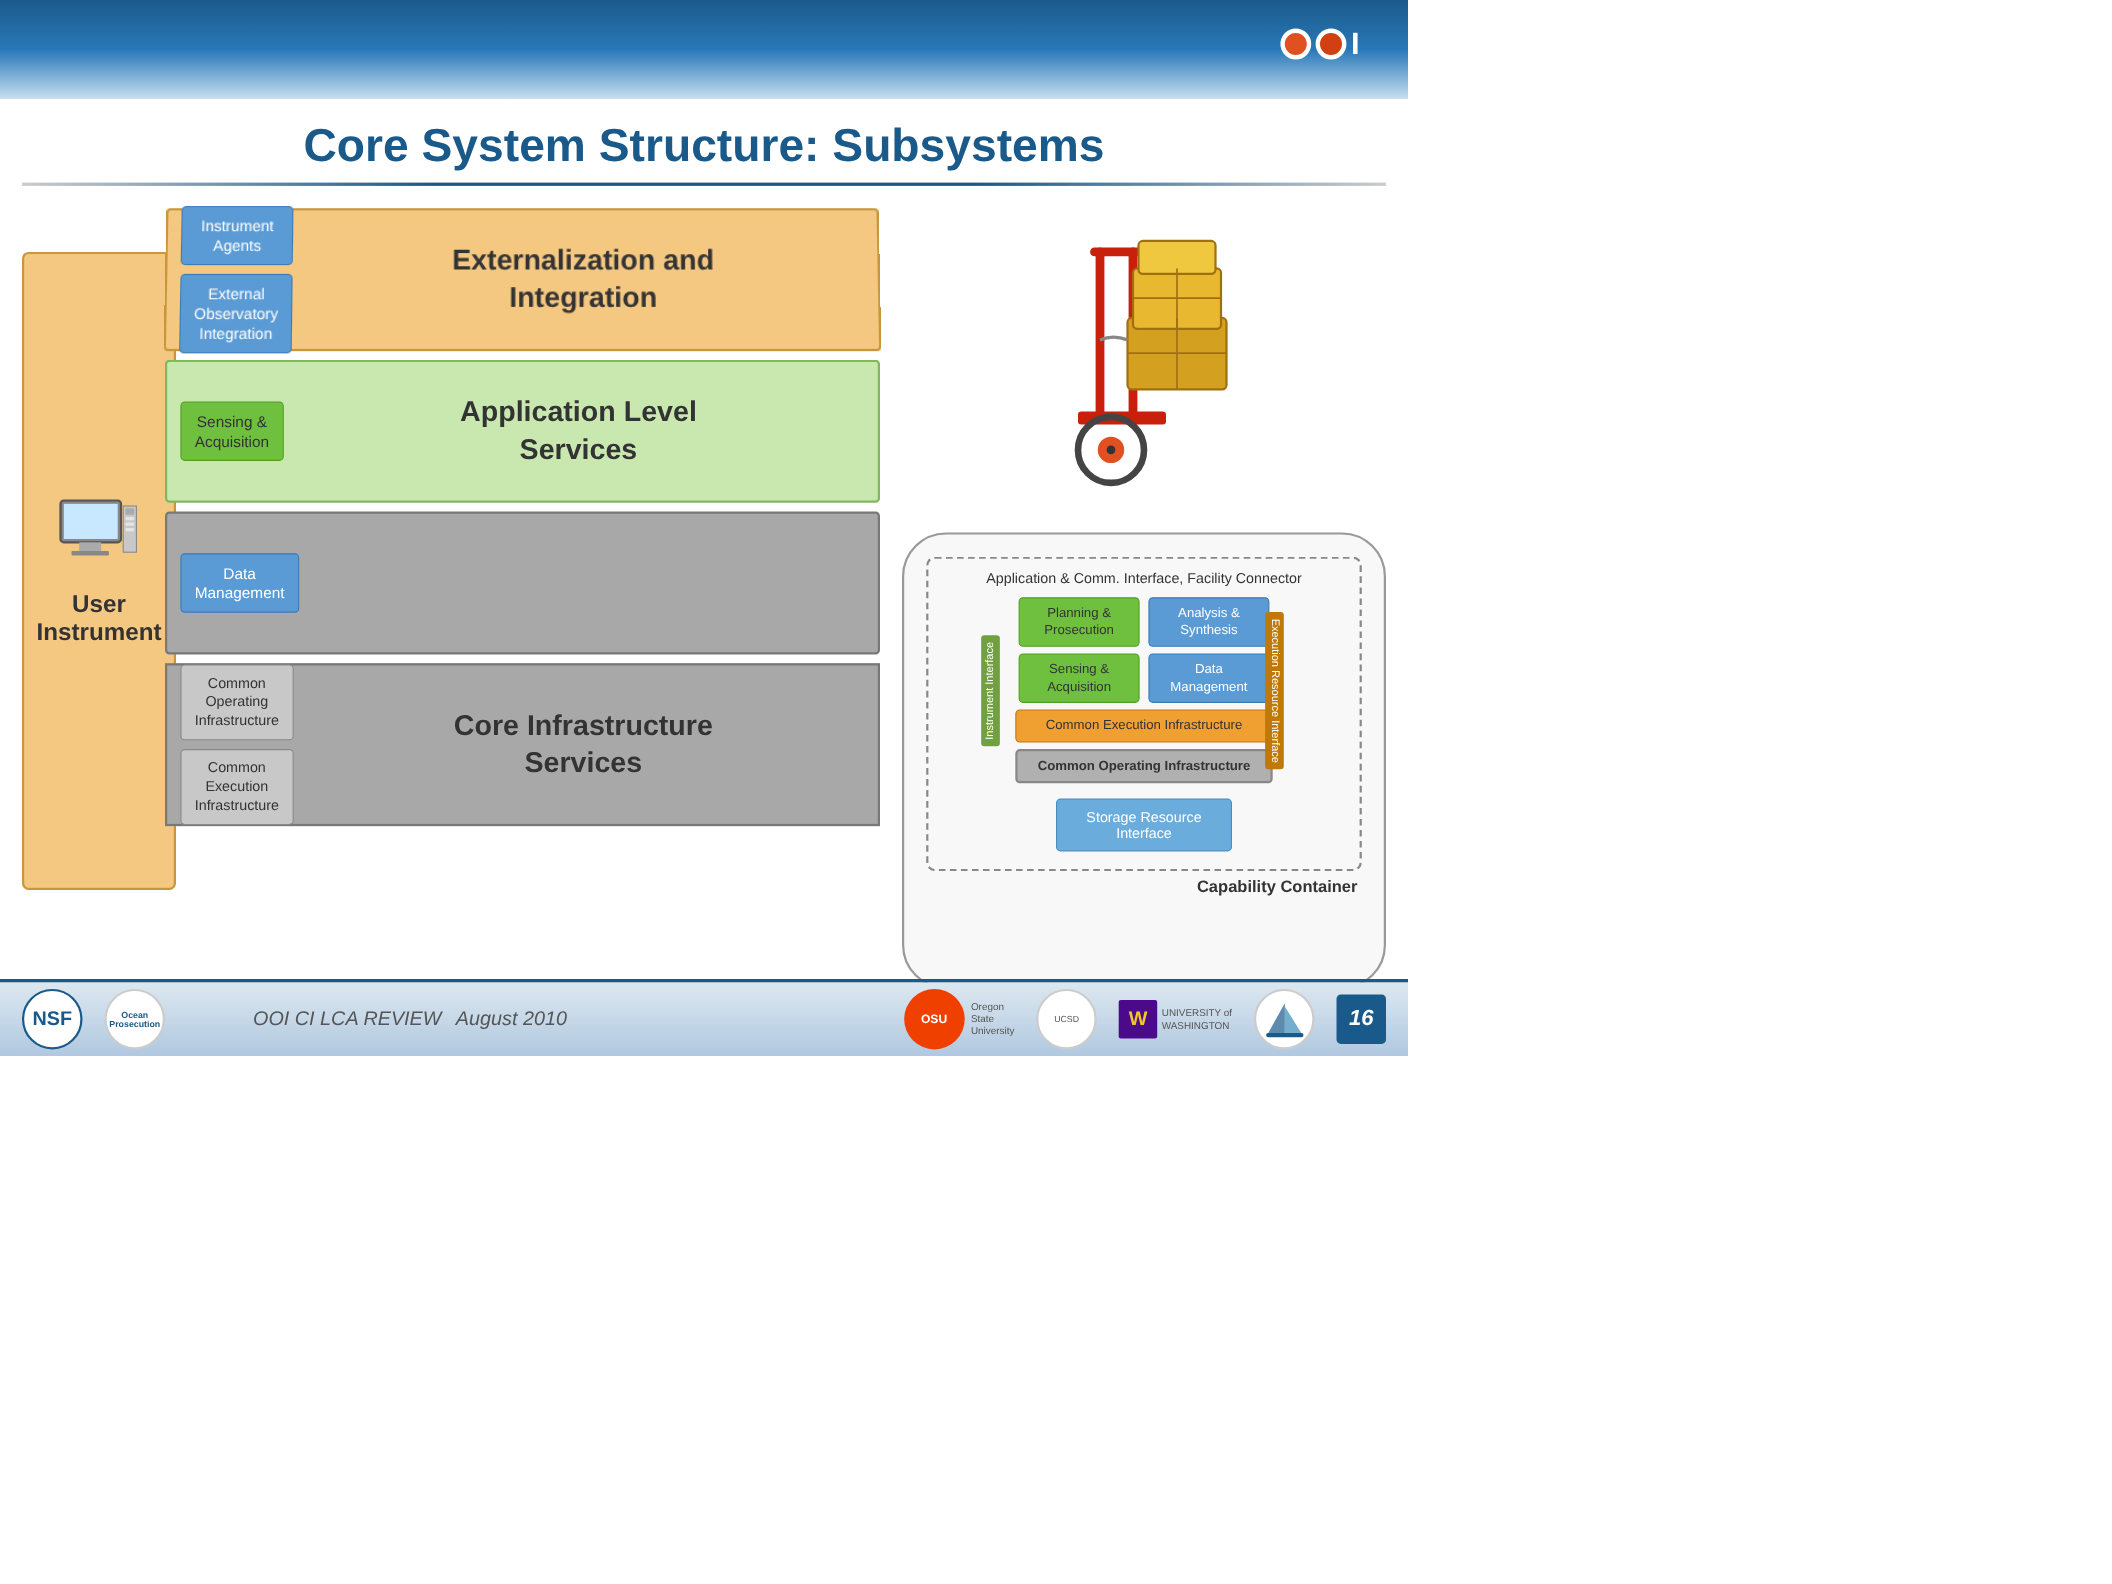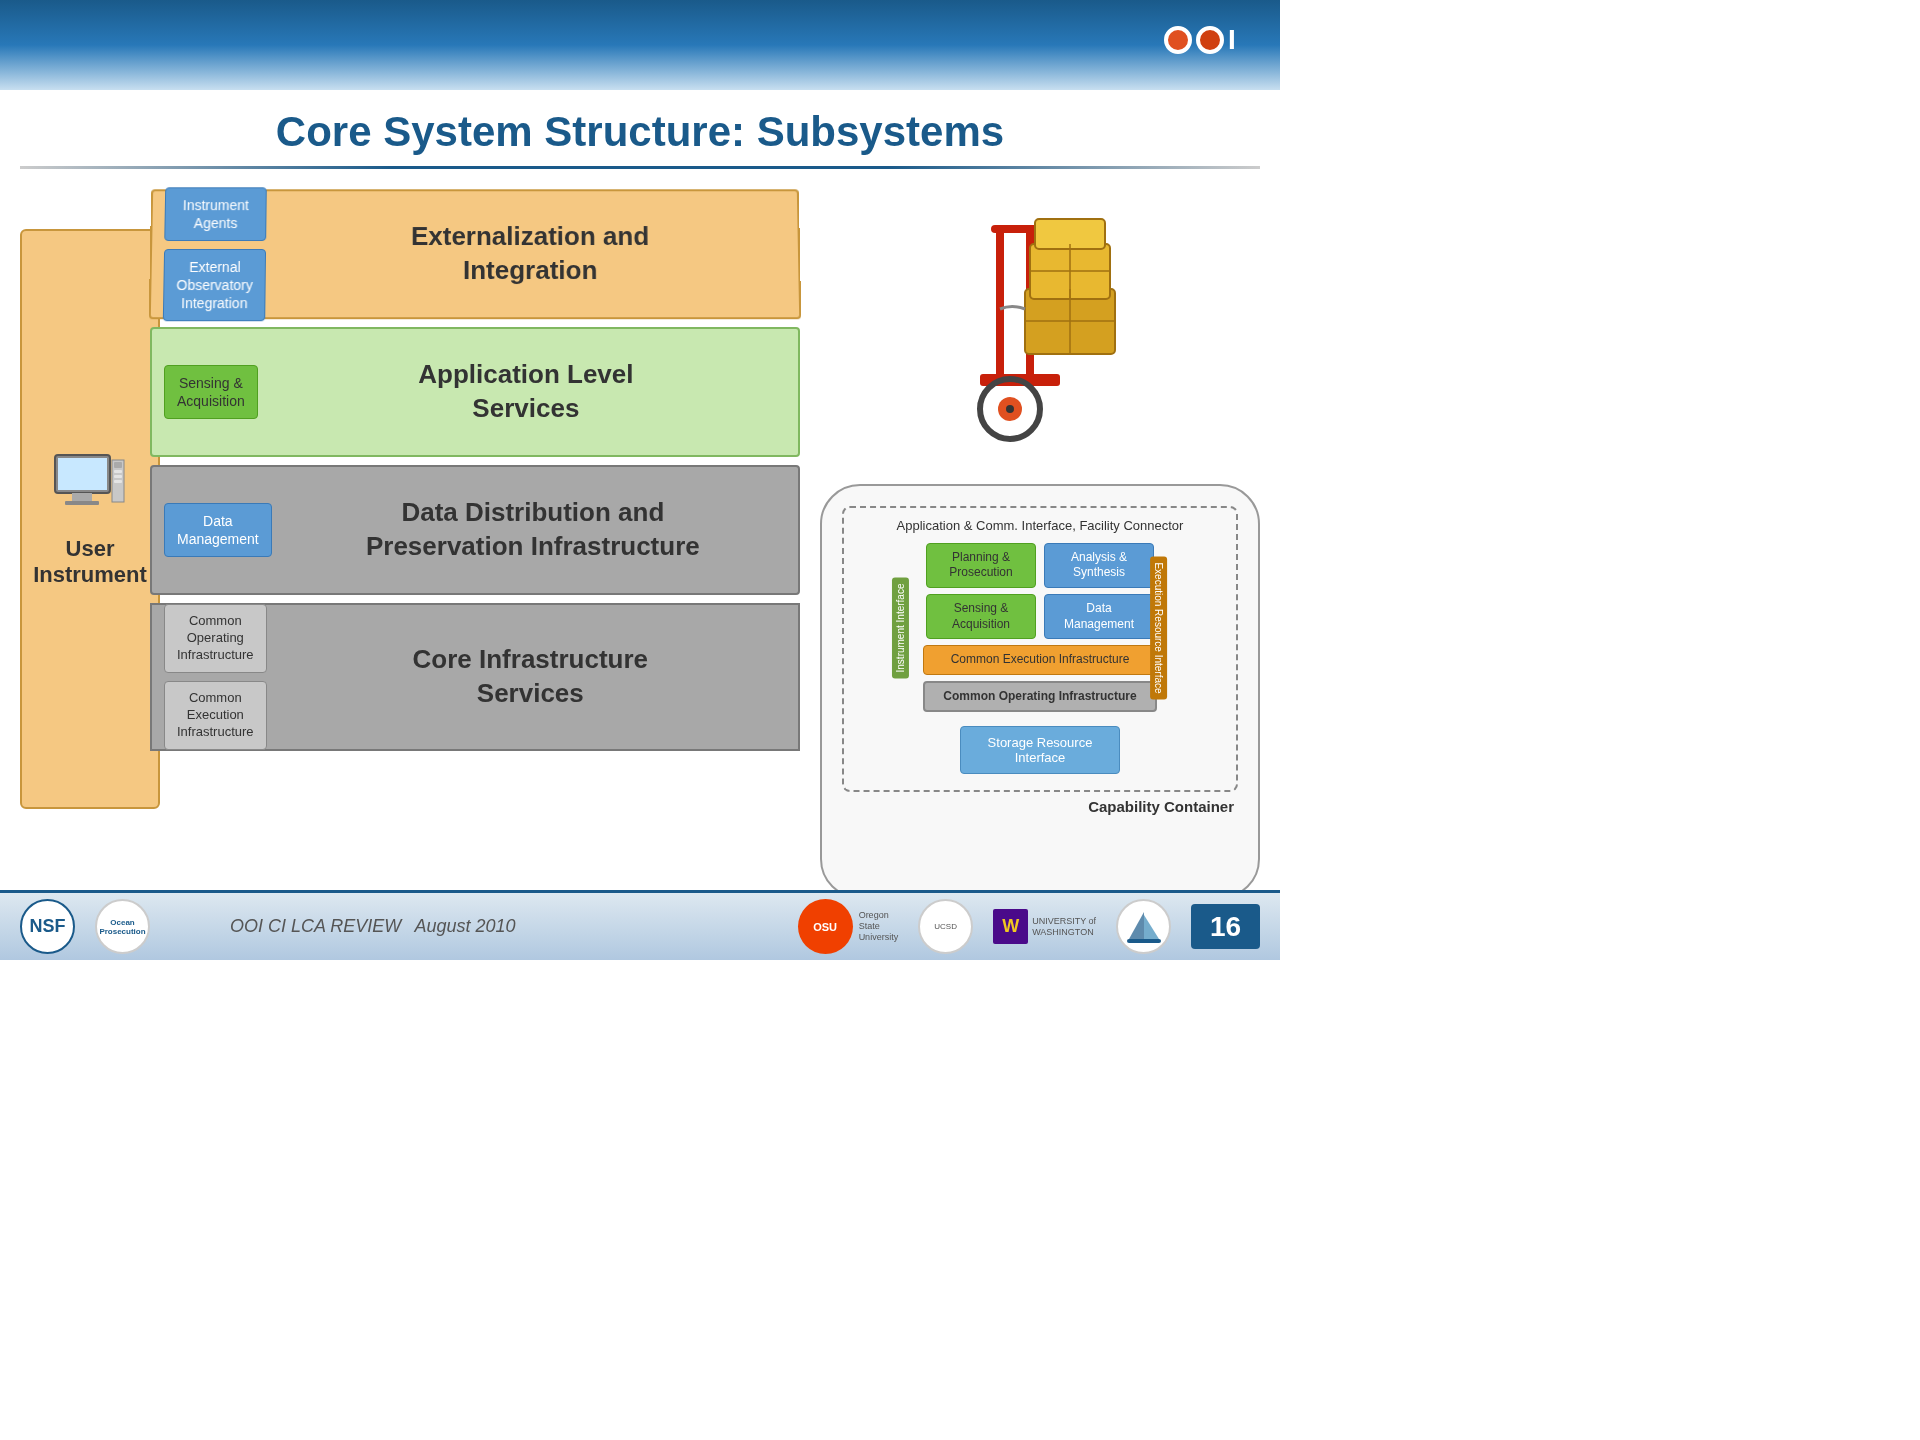--- a/index.html
+++ b/index.html
@@ -336,28 +336,29 @@
       font-style: italic;
       font-weight: normal;
       color: #555;
     }
 
     .footer-spacer { flex: 1; }
 
     .page-number {
       background: #1a5a8a;
       color: #fff;
-      width: 69px;
+      width: 45px;
       height: 45px;
       border-radius: 4px;
       display: flex;
       align-items: center;
       justify-content: center;
-      font-size: 28px;
-      font-weight: bold;
+      font-size: 20px;
+      font-weight: bold;
+      font-style: italic;
     }
 
     
     .dolly-svg { width: 200px; height: 240px; }
 
   </style>
 </head>
 <body>
 
 <div class="header-bar">
@@ -409,21 +410,20 @@
           <div class="layer-boxes">
             <div class="inner-box green-box">Sensing &amp;<br>Acquisition</div>
           </div>
           <div class="layer-label">Application Level<br>Services</div>
         </div>
 
         <div class="stack-layer layer-data">
           <div class="layer-boxes">
             <div class="inner-box blue-box">Data<br>Management</div>
           </div>
-          <div class="layer-label">Data Distribution and<br>Preservation Infrastructure</div>
         </div>
 
         <div class="stack-layer layer-core">
           <div class="layer-boxes">
             <div class="inner-box" style="background:#c8c8c8;border:1px solid #888;color:#333;font-size:13px;">Common<br>Operating<br>Infrastructure</div>
             <div class="inner-box" style="background:#c8c8c8;border:1px solid #888;color:#333;font-size:13px;">Common<br>Execution<br>Infrastructure</div>
           </div>
           <div class="layer-label">Core Infrastructure<br>Services</div>
         </div>
 

